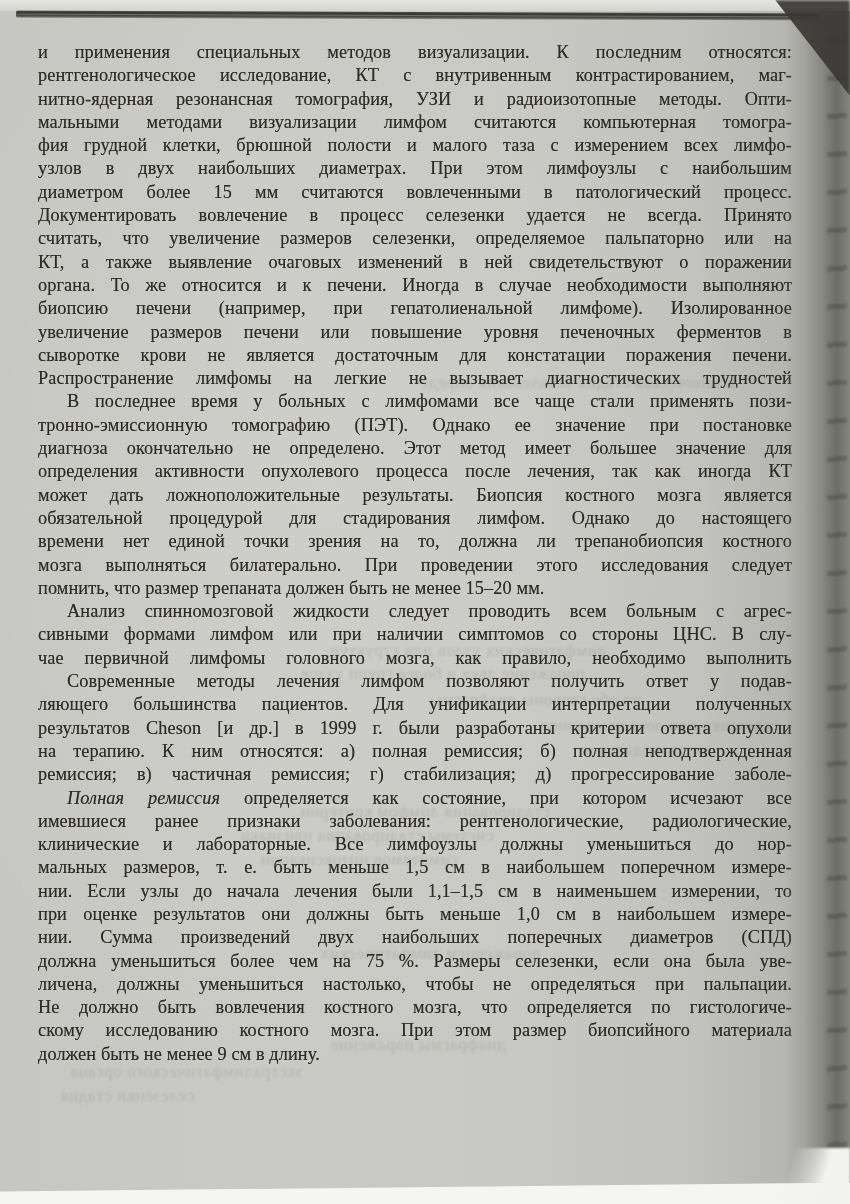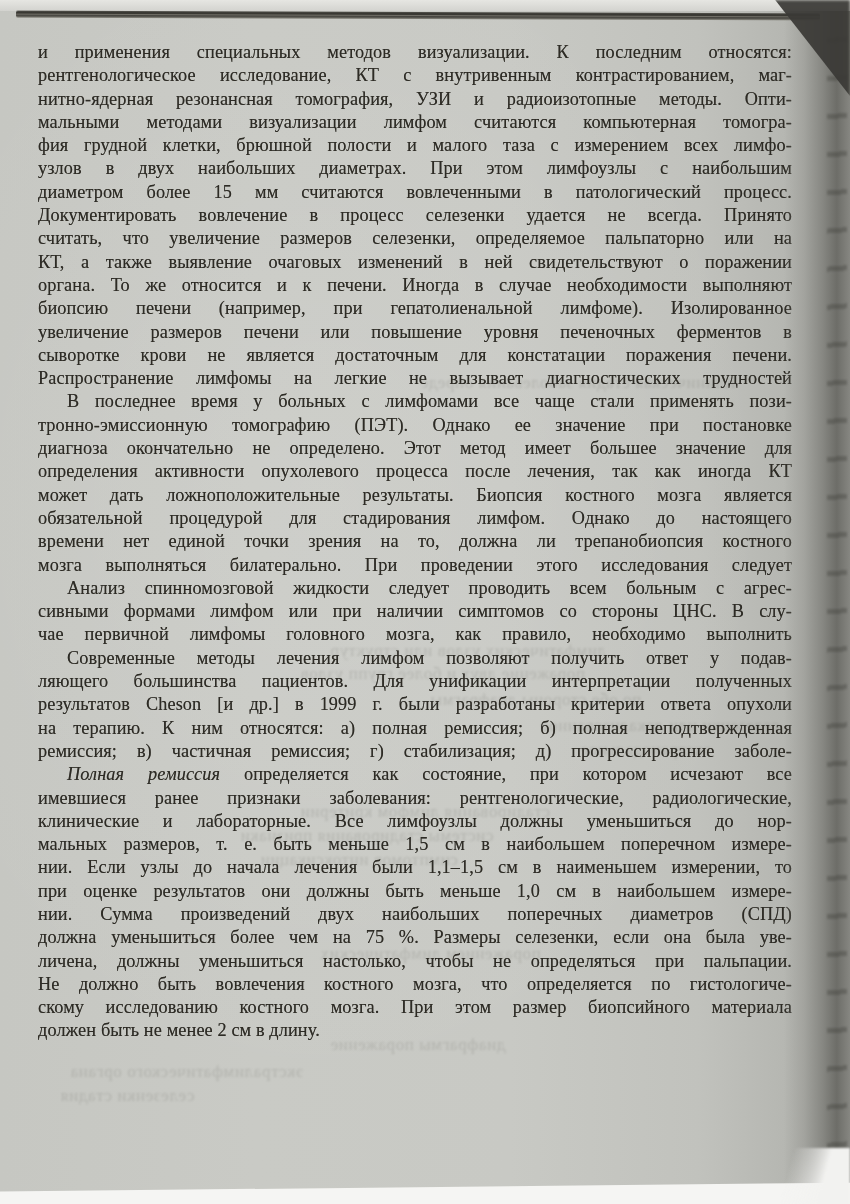--- a/index.html
+++ b/index.html
@@ -139,40 +139,41 @@
       <div class="line">сыворотке крови не является достаточным для констатации поражения печени.</div>
       <div class="line">Распространение лимфомы на легкие не вызывает диагностических трудностей</div>
       <div class="line ind">В последнее время у больных с лимфомами все чаще стали применять пози-</div>
       <div class="line">тронно-эмиссионную томографию (ПЭТ). Однако ее значение при постановке</div>
       <div class="line">диагноза окончательно не определено. Этот метод имеет большее значение для</div>
       <div class="line">определения активности опухолевого процесса после лечения, так как иногда КТ</div>
       <div class="line">может дать ложноположительные результаты. Биопсия костного мозга является</div>
       <div class="line">обязательной процедурой для стадирования лимфом. Однако до настоящего</div>
       <div class="line">времени нет единой точки зрения на то, должна ли трепанобиопсия костного</div>
       <div class="line">мозга выполняться билатерально. При проведении этого исследования следует</div>
+      <div class="line end">помнить, что размер трепаната должен быть не менее 15–20 мм.</div>
       <div class="line ind">Анализ спинномозговой жидкости следует проводить всем больным с агрес-</div>
       <div class="line">сивными формами лимфом или при наличии симптомов со стороны ЦНС. В слу-</div>
       <div class="line">чае первичной лимфомы головного мозга, как правило, необходимо выполнить</div>
       <div class="line ind">Современные методы лечения лимфом позволяют получить ответ у подав-</div>
       <div class="line">ляющего большинства пациентов. Для унификации интерпретации полученных</div>
       <div class="line">результатов Cheson [и др.] в 1999 г. были разработаны критерии ответа опухоли</div>
       <div class="line">на терапию. К ним относятся: а) полная ремиссия; б) полная неподтвержденная</div>
       <div class="line">ремиссия; в) частичная ремиссия; г) стабилизация; д) прогрессирование заболе-</div>
       <div class="line ind"><i>Полная ремиссия</i> определяется как состояние, при котором исчезают все</div>
       <div class="line">имевшиеся ранее признаки заболевания: рентгенологические, радиологические,</div>
       <div class="line">клинические и лабораторные. Все лимфоузлы должны уменьшиться до нор-</div>
       <div class="line">мальных размеров, т. е. быть меньше 1,5 см в наибольшем поперечном измере-</div>
       <div class="line">нии. Если узлы до начала лечения были 1,1–1,5 см в наименьшем измерении, то</div>
       <div class="line">при оценке результатов они должны быть меньше 1,0 см в наибольшем измере-</div>
       <div class="line">нии. Сумма произведений двух наибольших поперечных диаметров (СПД)</div>
       <div class="line">должна уменьшиться более чем на 75 %. Размеры селезенки, если она была уве-</div>
       <div class="line">личена, должны уменьшиться настолько, чтобы не определяться при пальпации.</div>
       <div class="line">Не должно быть вовлечения костного мозга, что определяется по гистологиче-</div>
       <div class="line">скому исследованию костного мозга. При этом размер биопсийного материала</div>
-      <div class="line end">должен быть не менее 2 см в длину.</div>
+      <div class="line end">должен быть не менее 9 см в длину.</div>
     </div>
 
   <div class="right-band"></div>
   <div class="right-band-texture"></div>
   <div class="top-strip"></div>
   <div class="top-rule"></div>
   <div class="corner-shadow"></div>
   <div class="bottom-strip"></div>
   <div class="bottom-right-wedge"></div>
 </div>

